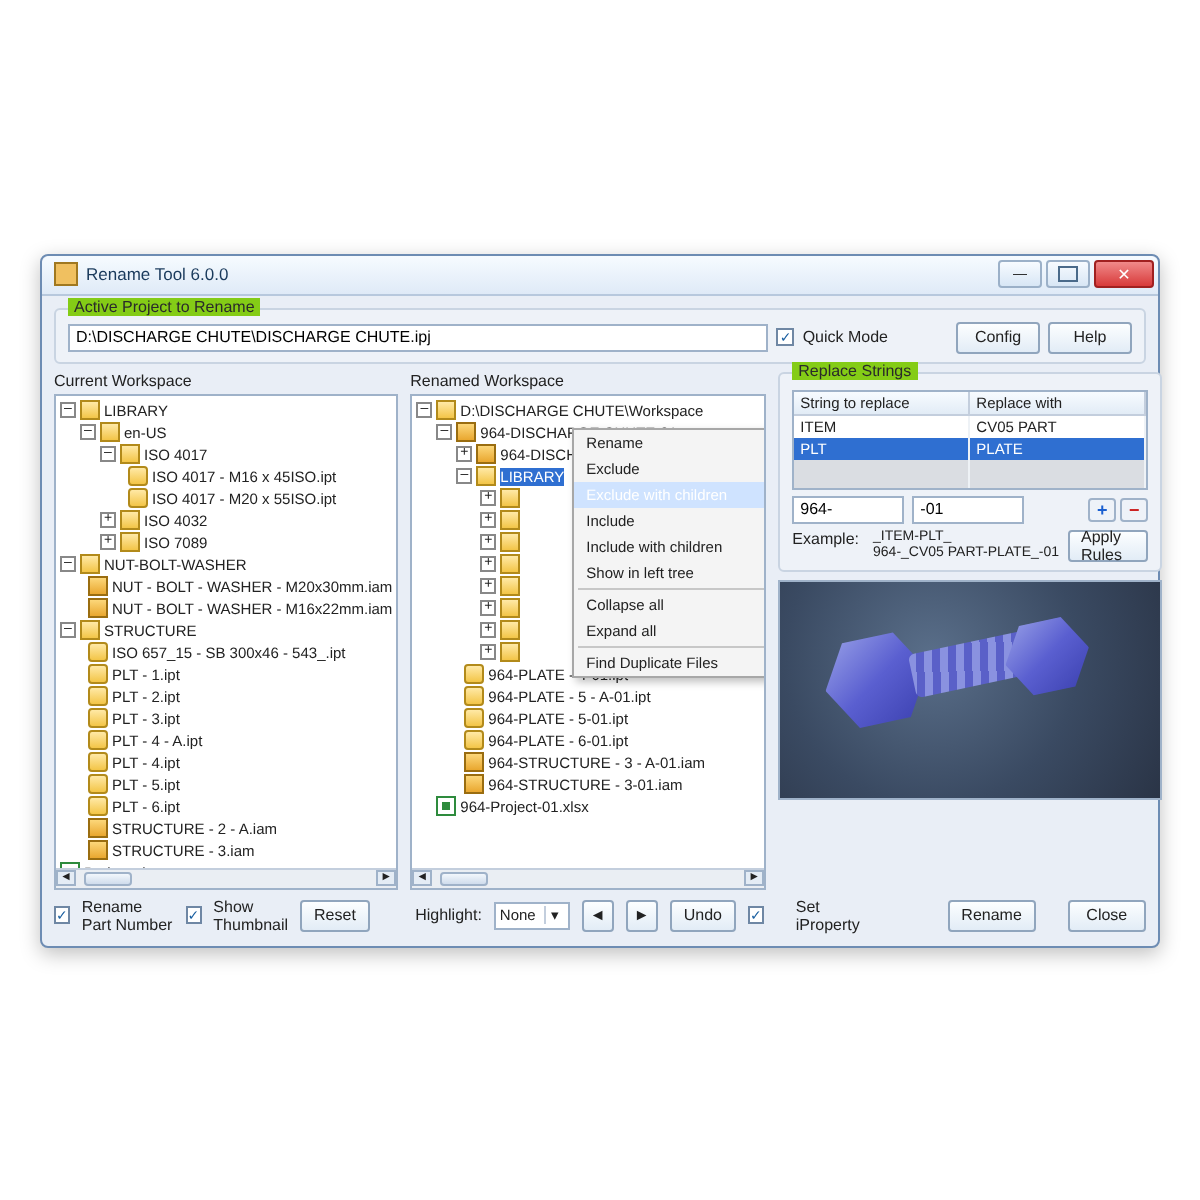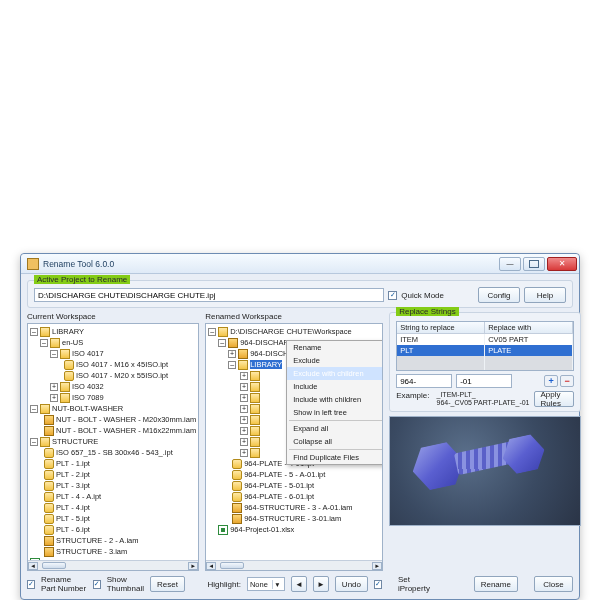--- a/index.html
+++ b/index.html
@@ -1,17 +1,17 @@
 <!DOCTYPE html>
 <html><head>
 <meta charset="utf-8">
 <style>
   * { box-sizing: border-box; font-family: "Segoe UI", Tahoma, sans-serif; }
   body { margin:0; background:#fff; width:600px; height:600px; overflow:hidden; position:relative;}
-  .stage { width:600px; height:600px; display:flex; align-items:flex-end; justify-content:center;}
+  .stage { width:600px; height:600px; display:flex; align-items:center; justify-content:center;}
   .win { width:560px; background:#e9eef6; border:1px solid #6d8cb3; border-radius:4px; box-shadow:0 3px 10px rgba(0,0,0,.25); font-size:8px; color:#222;}
   .titlebar { height:20px; background:linear-gradient(#f6fbff,#dfeaf7); border-bottom:1px solid #b7c8dd; display:flex; align-items:center; padding:0 2px 0 6px; border-radius:4px 4px 0 0;}
   .titlebar .ticon { width:12px; height:12px; background:#f0c060; border:1px solid #a07820; margin-right:4px;}
   .titlebar .ttl { flex:1; color:#1a3a5c; font-size:8.5px;}
   .winbtns { display:flex; gap:2px;}
   .winbtn { width:22px; height:14px; border:1px solid #9bb0c8; border-radius:2px; background:linear-gradient(#f7fbff,#d8e6f5); display:flex; align-items:center; justify-content:center; font-size:7px;}
   .winbtn.close { background:linear-gradient(#f08a8a,#d83a3a); color:#fff; border-color:#a02020; width:30px; font-size:8px;}
   .body { padding:4px 6px 6px;}
   .row { display:flex; align-items:center; gap:4px;}
   .grp { border:1px solid #c9d4e2; border-radius:3px; padding:6px 6px 4px; position:relative; margin-top:6px; background:#eef2f8;}
@@ -304,25 +304,25 @@
                   <span>Include</span>
                 </div>
             <div class="mi">
                   <span>Include with children</span>
                 </div>
             <div class="mi">
                   <span>Show in left tree</span>
                 </div>
             <hr>
             <div class="mi">
+                  <span>Collapse all</span>
+                  <span></span>
+                </div>
+            <div class="mi">
                   <span>Expand all</span>
-                  <span></span>
-                </div>
-            <div class="mi">
-                  <span>Collapse all</span>
                   <span></span>
                 </div>
             <hr>
             <div class="mi">
                   <span>Find Duplicate Files</span>
                   <span></span>
                 </div>
           </div>
         </div>
       </div>

